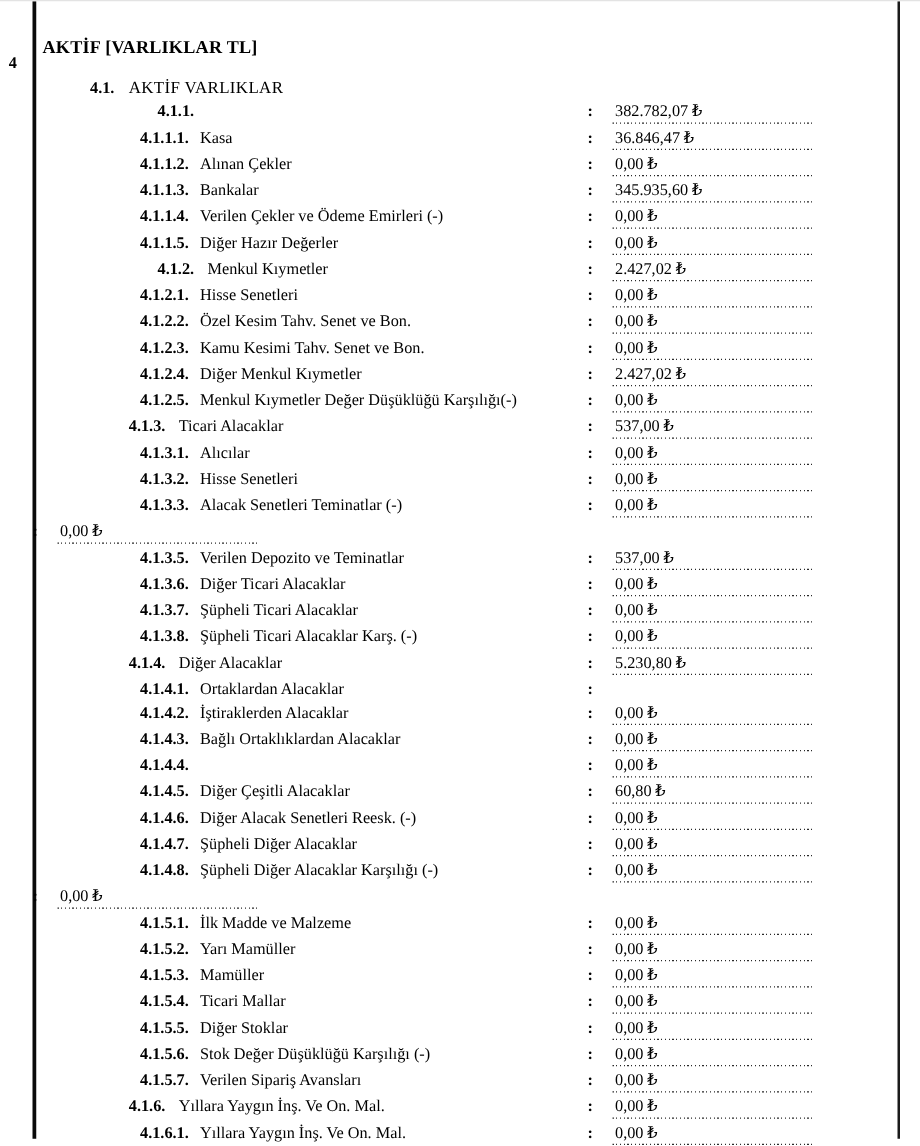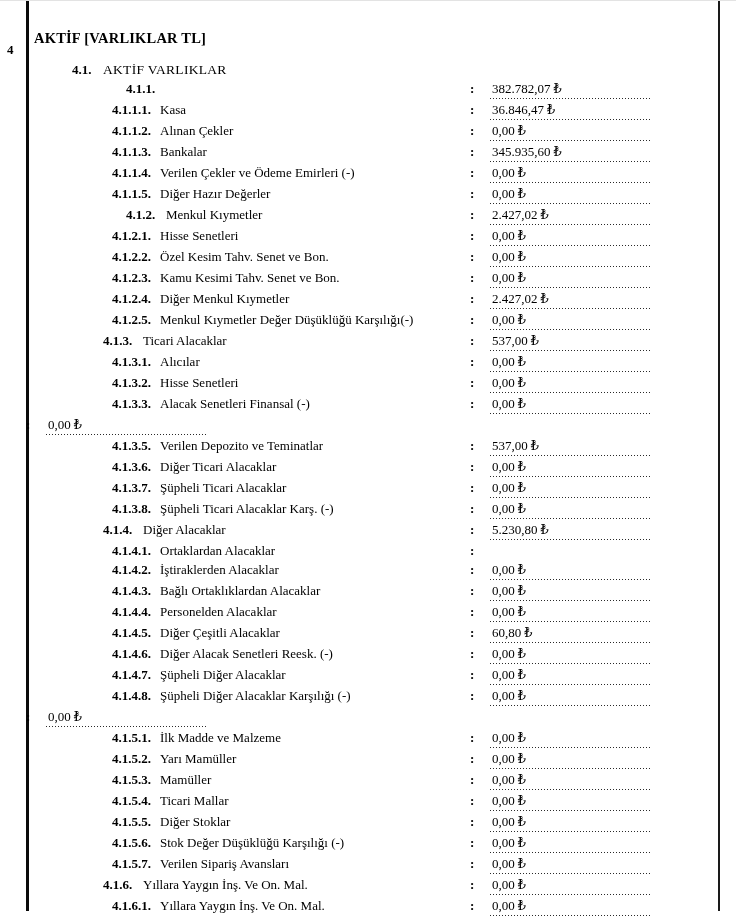--- a/index.html
+++ b/index.html
@@ -221,21 +221,21 @@
         <div class="left">
           <span class="num">4.1.3.2.</span>
           <span class="lbl">Hisse Senetleri</span>
         </div>
         <span class="colon">:</span>
         <span class="field"><span>0,00</span><span class="cur">₺</span></span>
       </div>
       <div class="row ind-4">
         <div class="left">
           <span class="num">4.1.3.3.</span>
-          <span class="lbl">Alacak Senetleri Finansal (-)</span>
+          <span class="lbl">Alacak Senetleri Teminatlar (-)</span>
         </div>
         <span class="colon">:</span>
         <span class="field"><span>0,00</span><span class="cur">₺</span></span>
       </div>
       <div class="row ind-4">
         <span class="colon">:</span>
         <span class="field"><span>0,00</span><span class="cur">₺</span></span>
       </div>
       <div class="row ind-4">
         <div class="left">
@@ -296,21 +296,20 @@
         <div class="left">
           <span class="num">4.1.4.3.</span>
           <span class="lbl">Bağlı Ortaklıklardan Alacaklar</span>
         </div>
         <span class="colon">:</span>
         <span class="field"><span>0,00</span><span class="cur">₺</span></span>
       </div>
       <div class="row ind-4">
         <div class="left">
           <span class="num">4.1.4.4.</span>
-          <span class="lbl">Personelden Alacaklar</span>
         </div>
         <span class="colon">:</span>
         <span class="field"><span>0,00</span><span class="cur">₺</span></span>
       </div>
       <div class="row ind-4">
         <div class="left">
           <span class="num">4.1.4.5.</span>
           <span class="lbl">Diğer Çeşitli Alacaklar</span>
         </div>
         <span class="colon">:</span>

